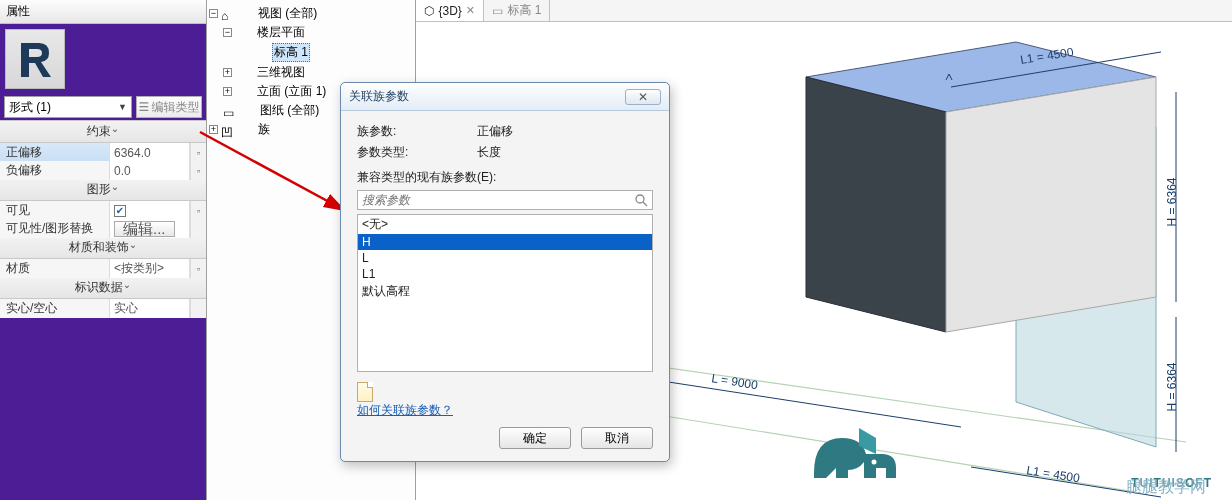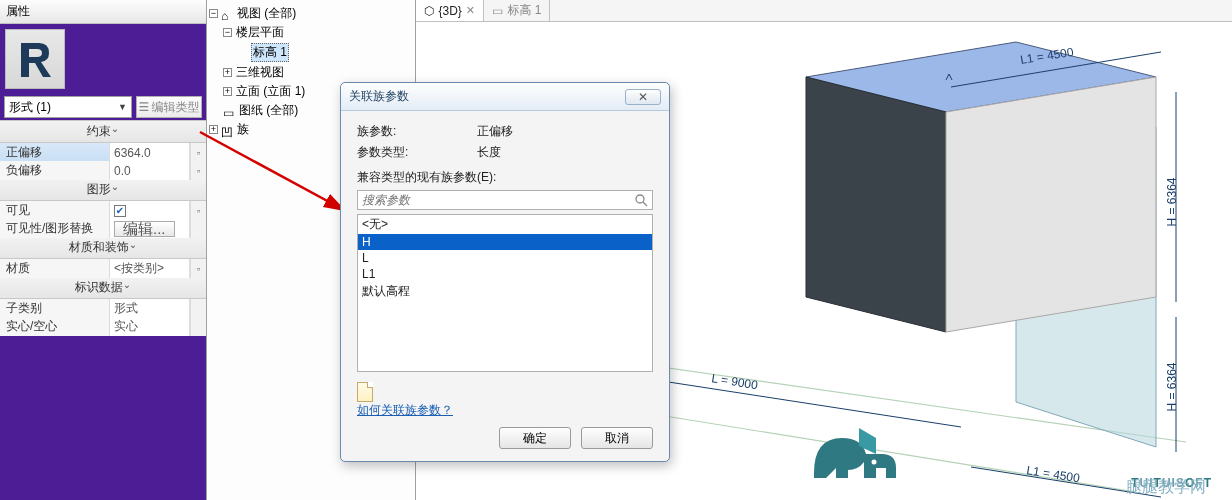--- a/index.html
+++ b/index.html
@@ -24,21 +24,21 @@
   .cell-btn { background: #f2f2f2; border-left: 1px solid #dcdcdc; display: flex; align-items: center; justify-content: center; font-size: 9px; color: #555; }
   .chk { width: 12px; height: 12px; border: 1px solid #777; background: #fff; display: inline-flex; align-items: center; justify-content: center; font-size: 10px; color: #1a5fb4; }
   .mini-edit-btn { display:inline-block; border:1px solid #aaa; background:linear-gradient(#fff,#e8e8e8); padding:0 8px; height:16px; line-height:14px; font-size:15px; }
 
   .browser-panel { position: absolute; left: 207px; top: 0; width: 209px; height: 500px; background: #fdfdfd; border-right: 1px solid #a0a0a0; }
   .browser-title { padding: 3px 6px; background: linear-gradient(#fdfdfd,#e7e7e7); border-bottom: 1px solid #c0c0c0; }
   .tree { padding: 4px 2px; }
   .tree-item { display: flex; align-items: center; gap: 3px; padding: 1px 0; color: #000; }
   .tree-item .box { width: 9px; height: 9px; border: 1px solid #888; display: inline-flex; align-items: center; justify-content: center; font-size: 9px; line-height: 1; background: #fff; }
   .tree-item.sel .lbl { background: #cde6fb; border: 1px dotted #666; padding: 0 1px; }
-  .tree-item .lbl { padding: 0 1px; }
+  .tree-item .lbl { padding: 0 1px; margin-left: 21px; }
   .ind1 { padding-left: 14px; } .ind3 { padding-left: 42px; }
   .ticon { width: 12px; height: 10px; display:inline-block; }
 
   .viewport { position: absolute; left: 416px; top: 0; right: 0; height: 500px; background: #fff; }
   .tabbar { display: flex; background: #f5f5f5; border-bottom: 1px solid #c0c0c0; height: 22px; }
   .tab { display: flex; align-items: center; gap: 4px; padding: 0 8px; border-right: 1px solid #c0c0c0; color: #888; }
   .tab.active { background: #fff; color: #222; }
   .tab .x { color: #888; font-size: 11px; }
   .cube-area { position: relative; width: 100%; height: 478px; background: #fff; }
 
@@ -130,25 +130,20 @@
     <div class="row">
       <div class="cell-l">材质</div>
       <div class="cell-r">&lt;按类别&gt;</div>
       <div class="cell-btn">▫</div>
     </div>
     <div class="grp-head">
         <span>标识数据</span>
         <span class="exp">⌄</span>
       </div>
     <div class="row">
-      <div class="cell-l">子类别</div>
-      <div class="cell-r">形式</div>
-      <div class="cell-btn"></div>
-    </div>
-    <div class="row">
       <div class="cell-l">实心/空心</div>
       <div class="cell-r">实心</div>
       <div class="cell-btn"></div>
     </div>
   </div>
 </div>
 
 <div class="browser-panel">
   <div class="tree">
     <div class="tree-item">

